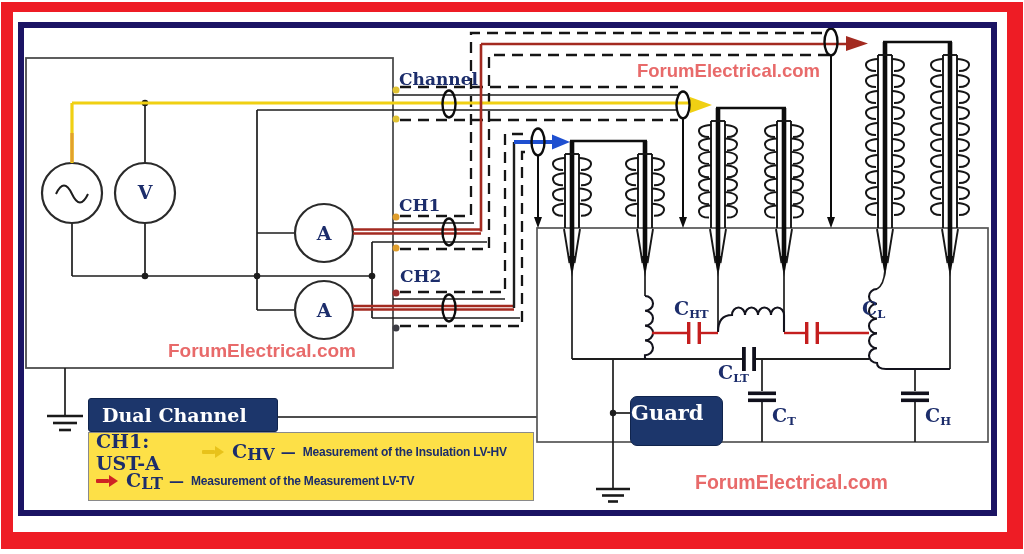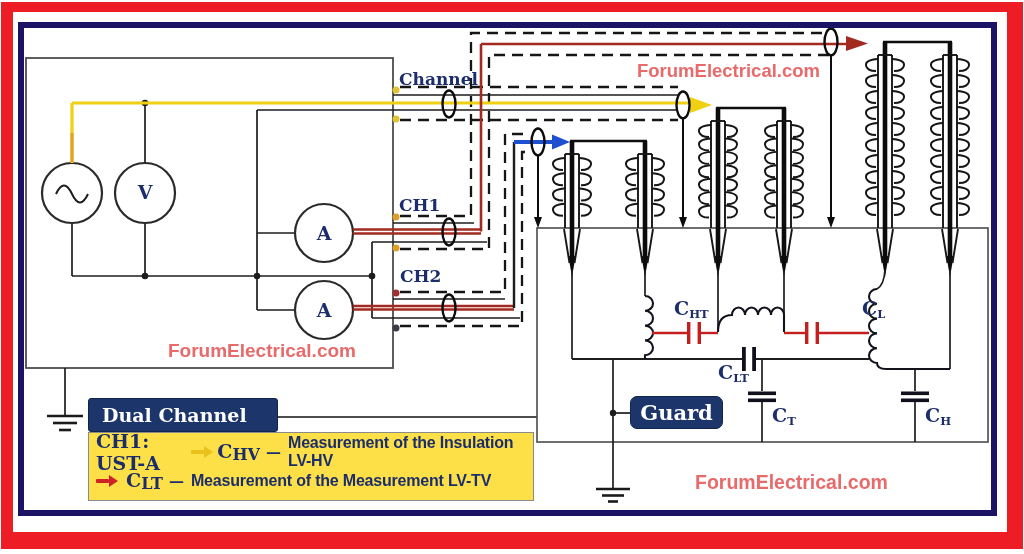--- a/index.html
+++ b/index.html
@@ -38,38 +38,38 @@
   .meter{stroke:#2a2a2a;stroke-width:2.2;fill:#fff;}
   .dot{fill:#1d1d1d;}
   .gnd{stroke:#1a1a1a;stroke-width:2.6;fill:none;}
   
   .t{position:absolute;white-space:nowrap;}
   .port-label{font-weight:bold;font-size:17px;color:var(--navy-text);}
   .meter-letter{font-weight:bold;font-size:19px;color:var(--navy-text);width:26px;text-align:center;}
   .wm{font-family:"Liberation Sans","DejaVu Sans",sans-serif;font-weight:bold;color:var(--salmon);}
   .cap-label{font-weight:bold;font-size:19px;color:var(--navy-text);}
   .cap-label .sub{font-size:11.5px;vertical-align:-3px;letter-spacing:0;}
-  .guard-box{position:absolute;left:630px;top:396px;width:93px;height:33px;background:var(--panel-navy);
+  .guard-box{position:absolute;left:630px;top:396px;width:93px;height:50px;background:var(--panel-navy);
              border:1.5px solid #10244d;border-radius:7px;color:#fff;font-weight:bold;font-size:21px;
-             text-align:center;line-height:31px;box-sizing:border-box;}
+             text-align:left;line-height:31px;box-sizing:border-box;}
   .dcm-box{position:absolute;left:88px;top:398px;width:190px;height:34px;background:var(--panel-navy);
            border:1.5px solid #10244d;border-radius:3px;color:#fff;font-weight:bold;font-size:19px;
            line-height:32px;padding-left:13px;box-sizing:border-box;}
   .legend-box{position:absolute;left:88px;top:432px;width:446px;height:69px;background:#fde047;
               border:1.4px solid #8a8a8a;box-sizing:border-box;padding:4px 0 0 7px;}
   .legend-row{display:flex;align-items:center;height:29px;color:var(--navy-text);}
   .lr-channel{font-weight:bold;font-size:19px;width:106px;}
   .lr-arrow{display:inline-flex;align-items:center;width:30px;}
   .arr-shaft{display:inline-block;width:13px;height:4px;border-radius:1px;}
   .arr-head{display:inline-block;width:0;height:0;border-top:6px solid transparent;
             border-bottom:6px solid transparent;border-left-width:9px;border-left-style:solid;}
   .lr-cap{font-weight:bold;font-size:19px;margin-right:6px;}
   .lr-cap .sub{font-size:16px;vertical-align:-2px;}
   .lr-dash{font-weight:bold;font-size:15px;margin-right:7px;}
-  .lr-desc{font-family:"Liberation Sans","DejaVu Sans",sans-serif;font-weight:bold;font-size:16px;
+  .lr-desc{font-family:"Liberation Sans","DejaVu Sans",sans-serif;font-weight:bold;font-size:12px;
            letter-spacing:-0.2px;}
 </style>
 </head>
 <body>
 
 <div class="stage">
 
   <svg class="diagram" width="1024" height="554" viewBox="0 0 1024 554">
 
     <rect x="537" y="228" width="451" height="214" fill="#ffffff" stroke="#555" stroke-width="1.7"></rect>

